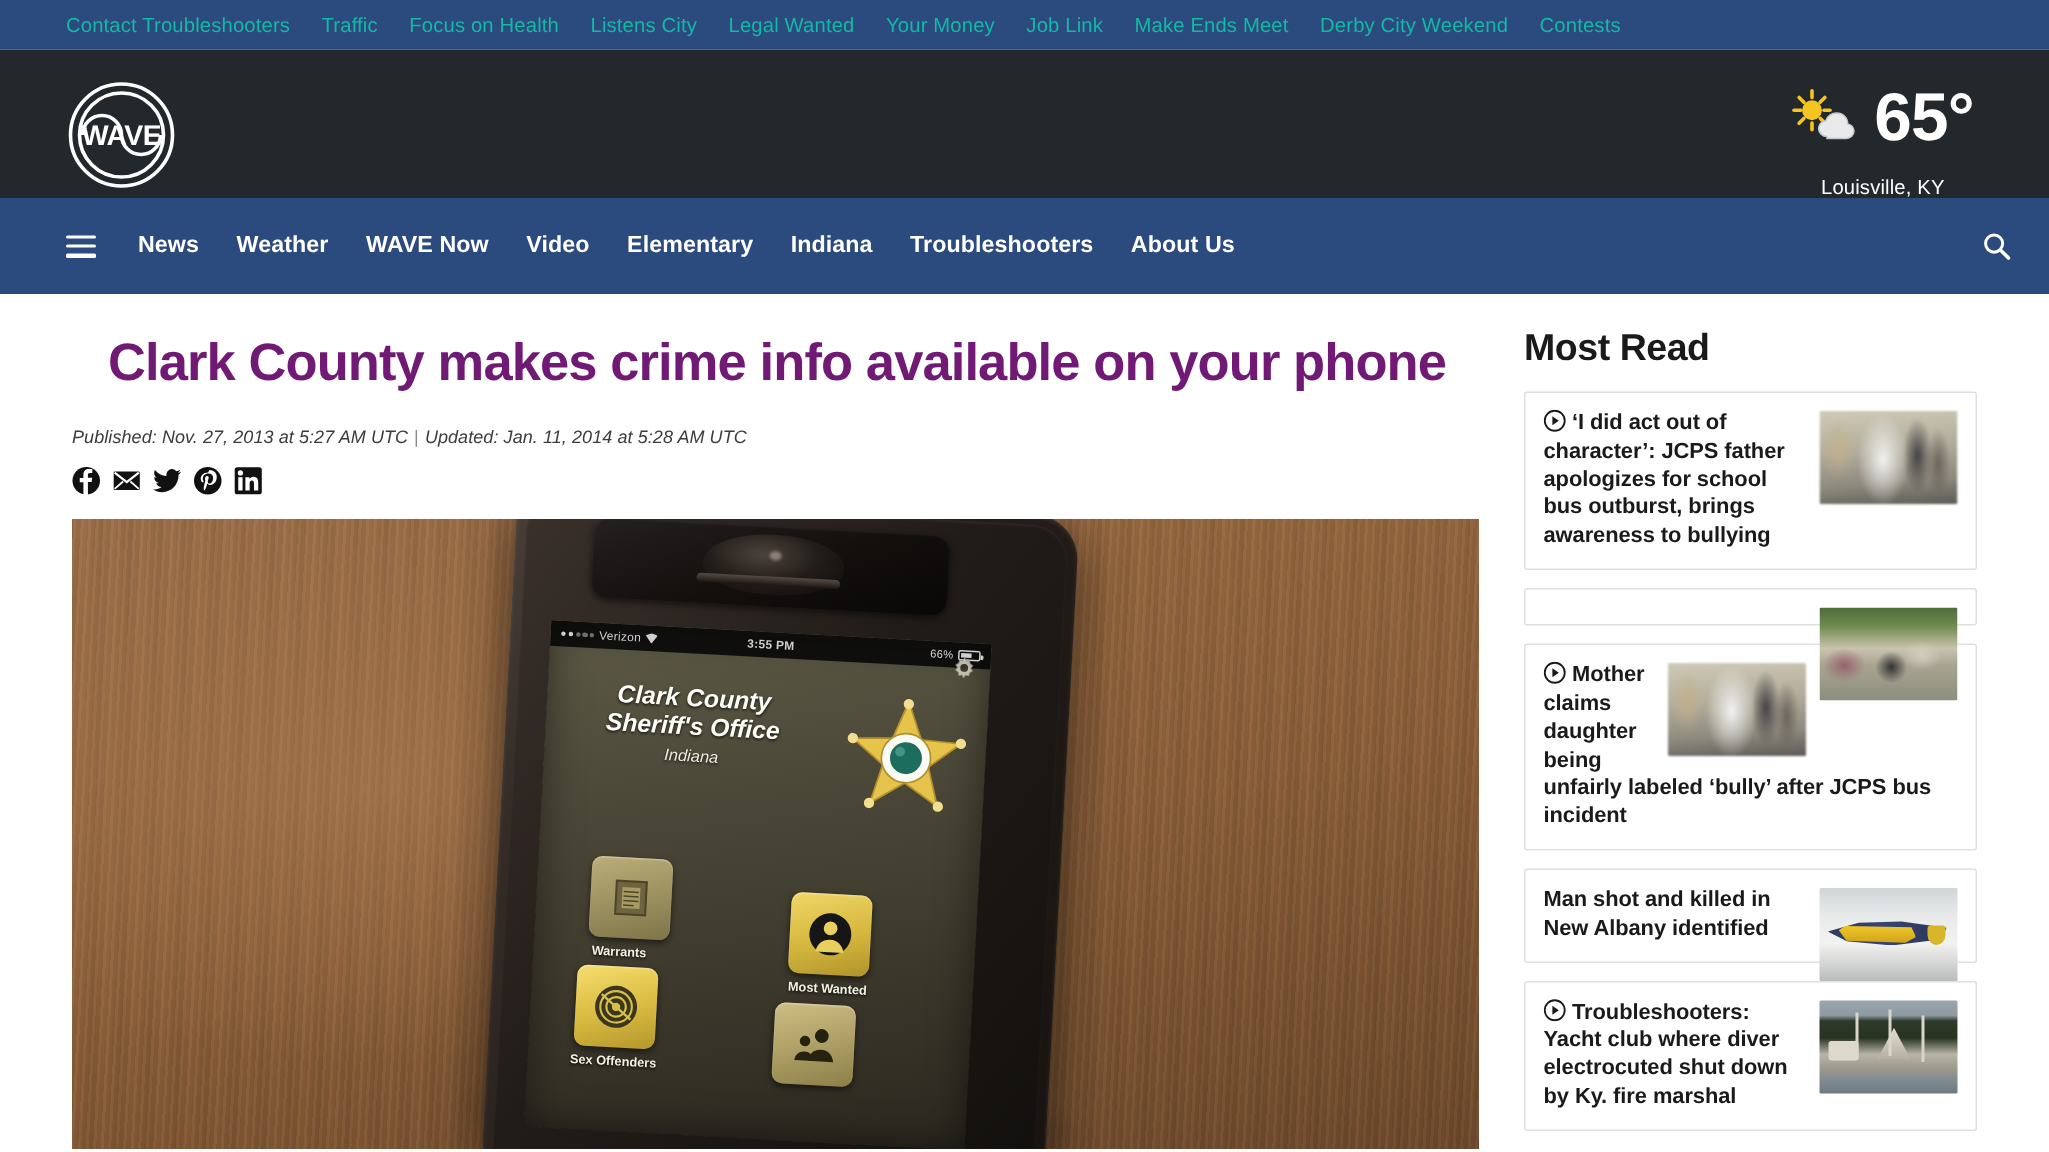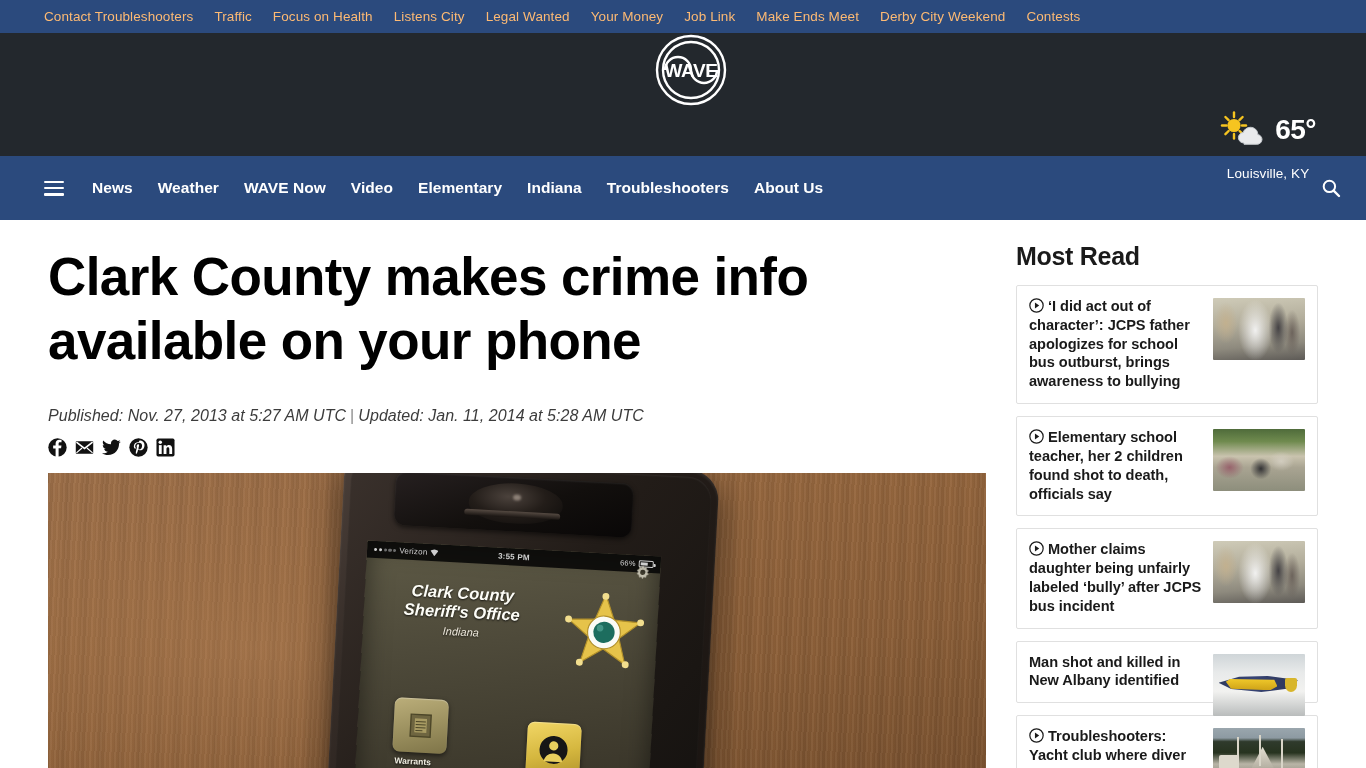--- a/index.html
+++ b/index.html
@@ -10,39 +10,39 @@
     -webkit-font-smoothing: antialiased;
   }
 
   
   .utility-bar {
     height: 33px; background: #2b4a7d;
     display: flex; align-items: center;
     padding-left: 44px; gap: 21px;
   }
   .utility-link {
-    color: #fdba74; font-size: 13.5px; font-weight: 400;
+    color: #14b8a6; font-size: 13.5px; font-weight: 400;
     text-decoration: none; white-space: nowrap; letter-spacing: .1px;
   }
 
   
   .logo-band {
-    height: 123px; background: #23282d;
-    display: flex; align-items: center;
-    padding: 0 28px 0 44px; position: relative; flex-direction: column;
+    height: 99px; background: #23282d;
+    display: flex; align-items: flex-end;
+    padding: 0 28px 0 44px; position: relative;
   }
   .wave-logo { width: 74px; height: 74px; flex: 0 0 auto; }
   .weather-widget {
     margin-left: auto; display: flex; flex-direction: column;
     align-items: center; padding-right: 22px;
   }
   .weather-top { display: flex; align-items: center; gap: 9px; }
   .weather-icon { width: 46px; height: 38px; flex: 0 0 auto; }
   .weather-temp {
-    color: #ffffff; font-size: 28px; font-weight: 700; line-height: 1;
+    color: #ffffff; font-size: 45px; font-weight: 700; line-height: 1;
     letter-spacing: -.5px;
   }
   .weather-city {
     color: #ffffff; font-size: 13.5px; margin-top: 17px; letter-spacing: .1px;
   }
 
   
   .main-nav {
     height: 64px; background: #2b4a7d;
     display: flex; align-items: center;
@@ -64,27 +64,27 @@
   }
 
   
   .page {
     display: flex; align-items: flex-start;
     padding: 0 26px 0 48px; gap: 30px;
   }
   .article { width: 938px; flex: 0 0 938px; }
 
   .headline {
-    font-size: 53px; font-weight: 700; color: #000000;
+    font-size: 35px; font-weight: 700; color: #701a75;
     line-height: 1.21; letter-spacing: -.6px;
-    margin-top: 25px; max-width: 930px;
+    margin-top: 25px; max-width: 930px; margin-left: 24px;
   }
   .byline {
-    font-size: 16px; font-style: italic; color: #3c3c3c;
-    margin-top: 34px; letter-spacing: .05px;
+    font-size: 12px; font-style: italic; color: #3c3c3c;
+    margin-top: 21px; letter-spacing: .05px;
   }
   .byline-sep { color: #8a8a8a; font-style: normal; padding: 0 4px; }
 
   .share-row { display: flex; align-items: center; gap: 8px; margin-top: 13px; }
   .share-icon { width: 19px; height: 19px; cursor: pointer; flex: 0 0 auto; }
 
   
   .hero {
     margin-top: 16px; width: 938px; height: 420px;
     position: relative; overflow: hidden;
@@ -522,24 +522,20 @@
     <div id="read-list">
         <div class="read-card wrap-layout">
           <div class="thumb tn-bus"></div>
           <div class="read-text"><svg class="play-icon" viewBox="0 0 16 16">
               <circle cx="8" cy="8" r="7.1" fill="none" stroke="#1a1a1a" stroke-width="1.3"></circle>
               <path d="M6.3 4.8l4.6 3.2-4.6 3.2z" fill="#1a1a1a"></path>
             </svg>‘I did act out of character’: JCPS father apologizes for school bus outburst, brings awareness to bullying</div>
         </div>
         <div class="read-card wrap-layout">
           <div class="thumb tn-street"></div>
-          <div class="read-text"><svg class="play-icon" viewBox="0 0 16 16">
-              <circle cx="8" cy="8" r="7.1" fill="none" stroke="#1a1a1a" stroke-width="1.3"></circle>
-              <path d="M6.3 4.8l4.6 3.2-4.6 3.2z" fill="#1a1a1a"></path>
-            </svg>Elementary school teacher, her 2 children found shot to death, officials say</div>
         </div>
         <div class="read-card wrap-layout">
           <div class="thumb tn-bus"></div>
           <div class="read-text"><svg class="play-icon" viewBox="0 0 16 16">
               <circle cx="8" cy="8" r="7.1" fill="none" stroke="#1a1a1a" stroke-width="1.3"></circle>
               <path d="M6.3 4.8l4.6 3.2-4.6 3.2z" fill="#1a1a1a"></path>
             </svg>Mother claims daughter being unfairly labeled ‘bully’ after JCPS bus incident</div>
         </div>
         <div class="read-card wrap-layout">
           <div class="thumb tn-police">

